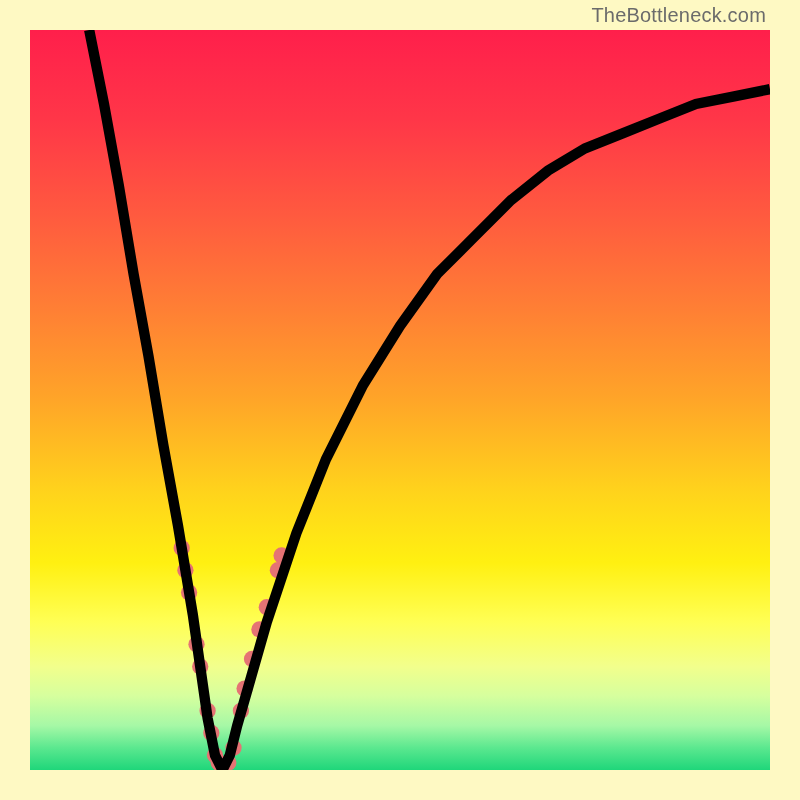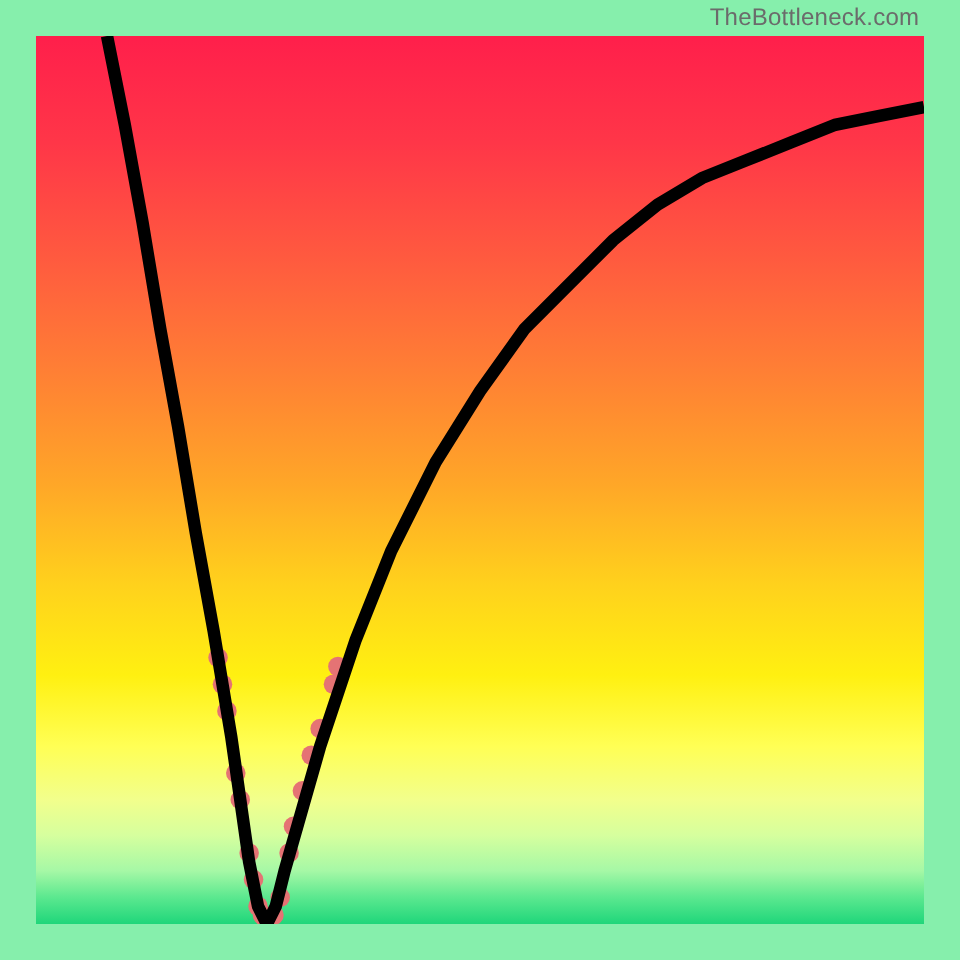--- a/index.html
+++ b/index.html
@@ -10,21 +10,21 @@
     background: #000;
     overflow: hidden;
     font-family: Arial, Helvetica, sans-serif;
   }
   .frame {
     position: absolute;
     top: 0;
     left: 0;
     width: 800px;
     height: 800px;
-    background: #86efac;
+    background: #fef9c3;
   }
   .plot-area {
     position: absolute;
     top: 30px;
     left: 30px;
     width: 740px;
     height: 740px;
     overflow: hidden;
   }
   .gradient {

